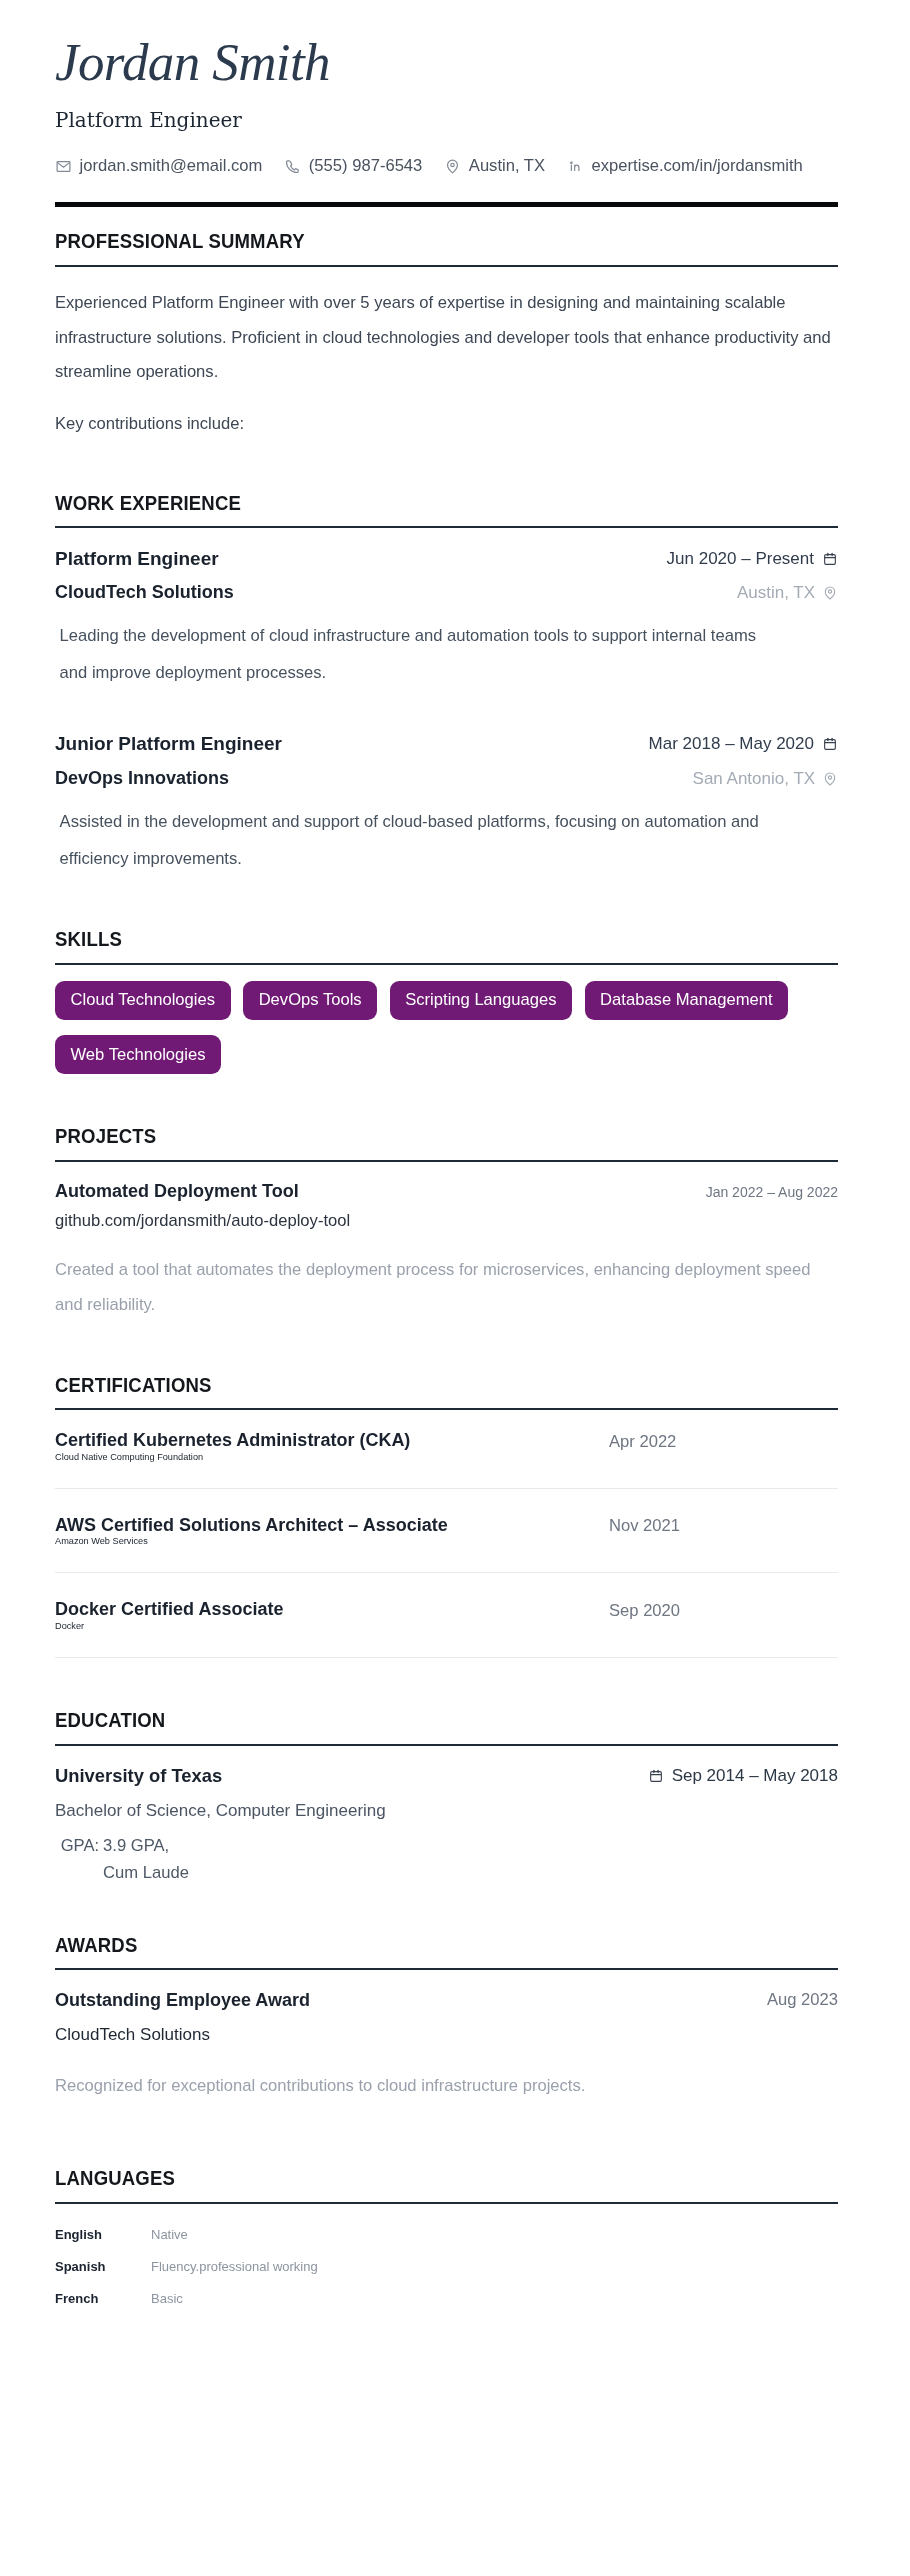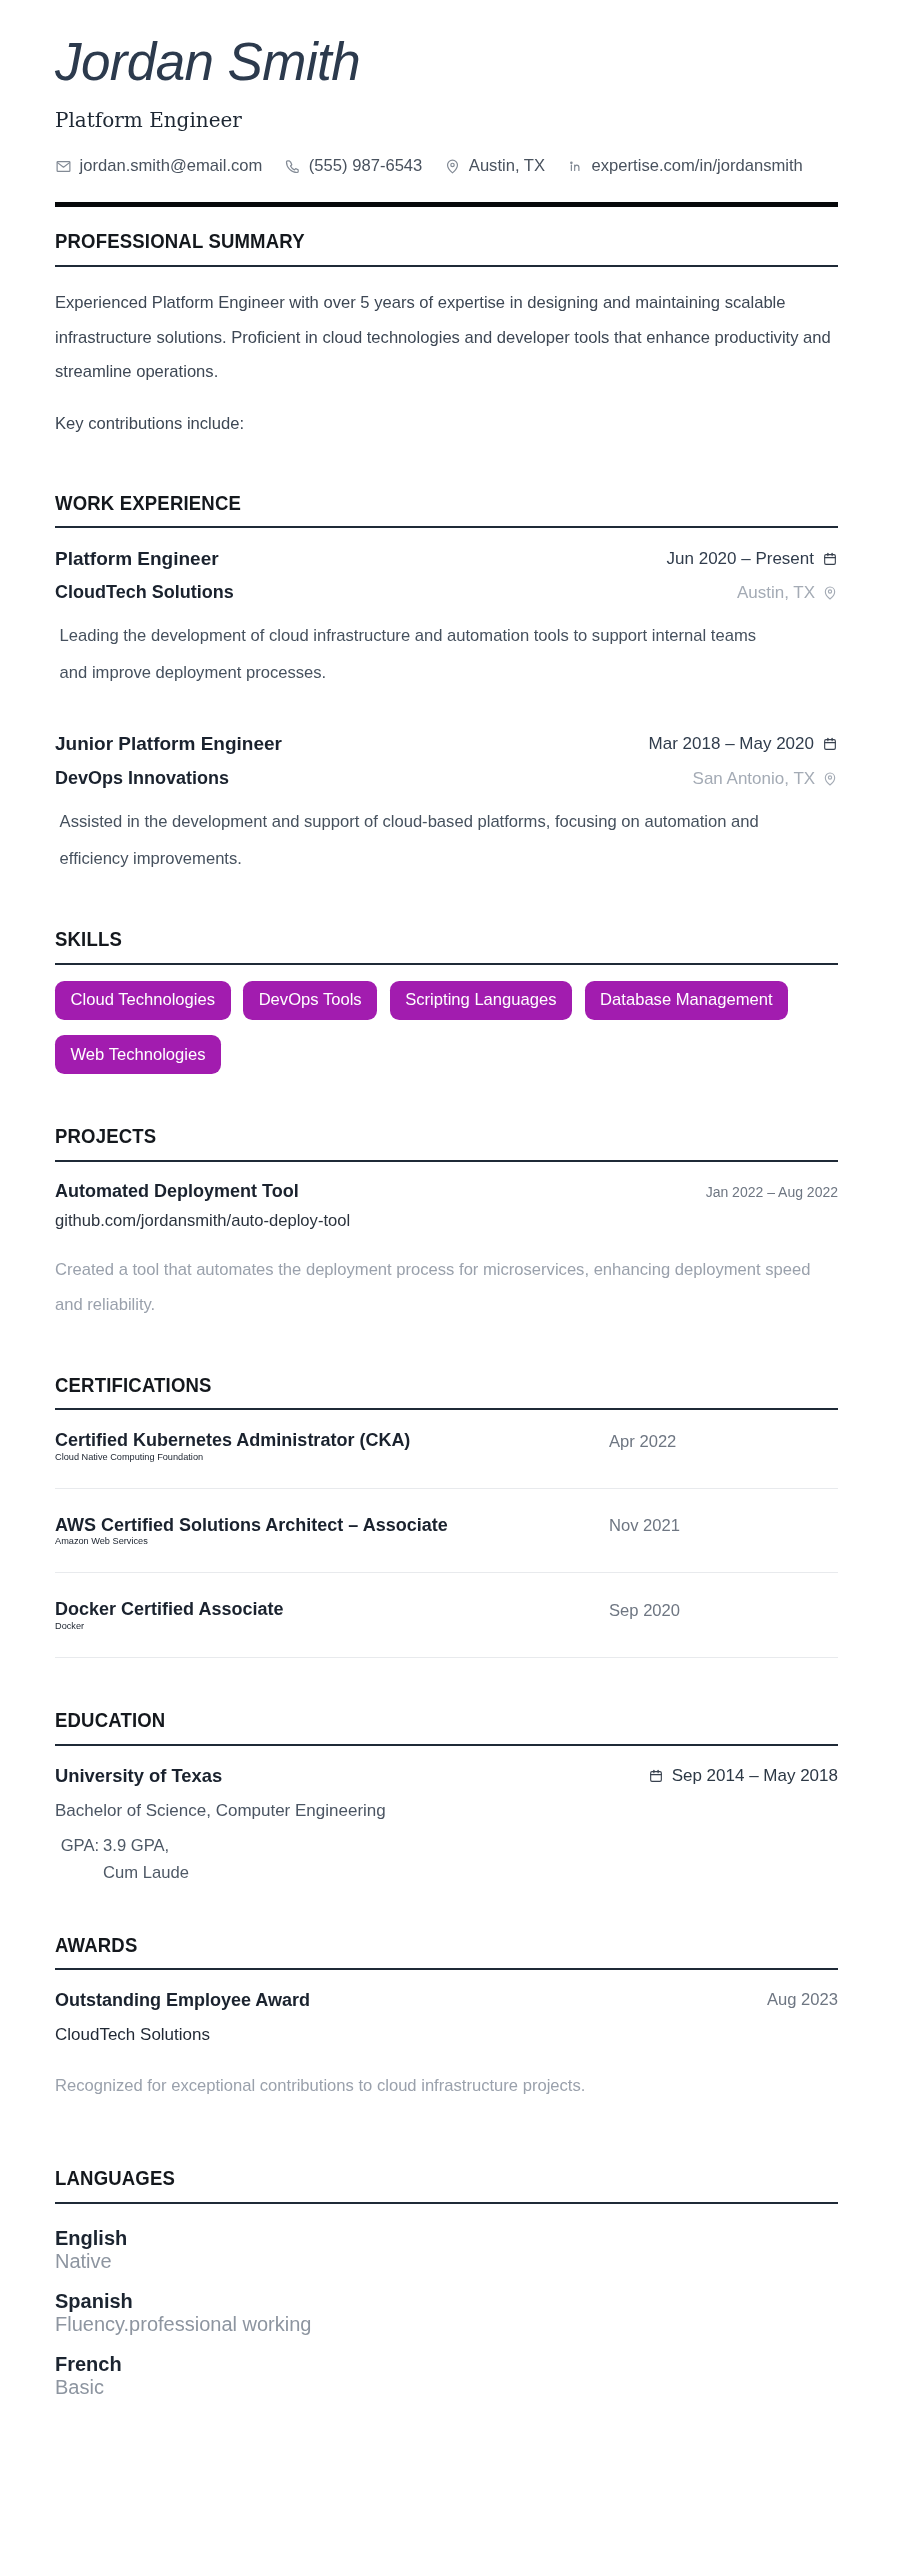--- a/index.html
+++ b/index.html
@@ -6,21 +6,21 @@
   body{
     width:911px;height:2576px;
     font-family:"Liberation Sans",sans-serif;
     color:#1a222e;
     -webkit-font-smoothing:antialiased;
   }
   .page{padding:33px 73px 0 55px;}
 
   
   .name{
-    font-family:Liberation Sans, sans-serif;
+    font-family:Liberation Serif, serif;
     font-style:italic;font-weight:500;
     font-size:53px;line-height:1.1;color:#2c3a4d;
     margin:0;letter-spacing:-0.6px;
   }
   .subtitle{
     font-family:"DejaVu Serif","Liberation Serif",serif;
     font-size:20px;color:#1d2733;margin-top:17px;
   }
   .contacts{display:flex;align-items:center;gap:22px;margin-top:24px;
     font-size:16.6px;color:#49525e;}
@@ -55,21 +55,21 @@
   .edate{display:inline-flex;align-items:center;gap:8px;
     font-size:17px;color:#303c4c;}
   .ecompany{font-size:18px;font-weight:700;color:#1a222e;}
   .elocation{display:inline-flex;align-items:center;gap:6.9px;
     font-size:17px;color:#a4abb5;}
   .edesc{font-size:16.6px;line-height:2.2;color:#46515e;
     margin-top:15px;padding-left:4.6px;max-width:700px;}
 
   
   .pills{display:flex;flex-wrap:wrap;gap:15px 12.6px;margin-top:16px;}
-  .pill{background:#a21caf;color:#ffffff;border-radius:9.2px;
+  .pill{background:#701a75;color:#ffffff;border-radius:9.2px;
     padding:9.7px 15.5px;font-size:16.6px;line-height:1.2;}
 
   
   .plink{font-size:16.6px;color:#2b333e;margin-top:9.2px;}
   .gdesc{font-size:16.6px;line-height:2.1;color:#9aa1ac;margin-top:22px;max-width:782px;}
 
   
   .cert{display:grid;grid-template-columns:1fr 229px;column-gap:12px;
     align-items:start;}
   .cert .ctitle{font-size:18px;font-weight:700;color:#1a222e;}
@@ -78,21 +78,21 @@
 
   
   .degree{font-size:17px;color:#4b5563;margin-top:13.8px;}
   .gpa{display:flex;gap:4px;font-size:16.6px;color:#4e5966;margin-top:15px;padding-left:5.7px;}
   .gpa .gval div+div{margin-top:6.9px;}
 
   
   .acompany{font-size:17px;color:#1f2733;margin-top:13.8px;}
 
   
-  .lang-row{display:flex;font-size:20px;margin-top:17px;align-items:baseline;flex-direction:column;}
+  .lang-row{display:flex;font-size:13px;margin-top:17px;align-items:baseline;}
   .lang-row:first-child{margin-top:0;}
   .lname{width:96px;font-weight:600;color:#1b2430;}
   .llevel{color:#8d95a0;}
 </style>
 </head>
 <body>
 
 <div class="page">
 
   <header>

